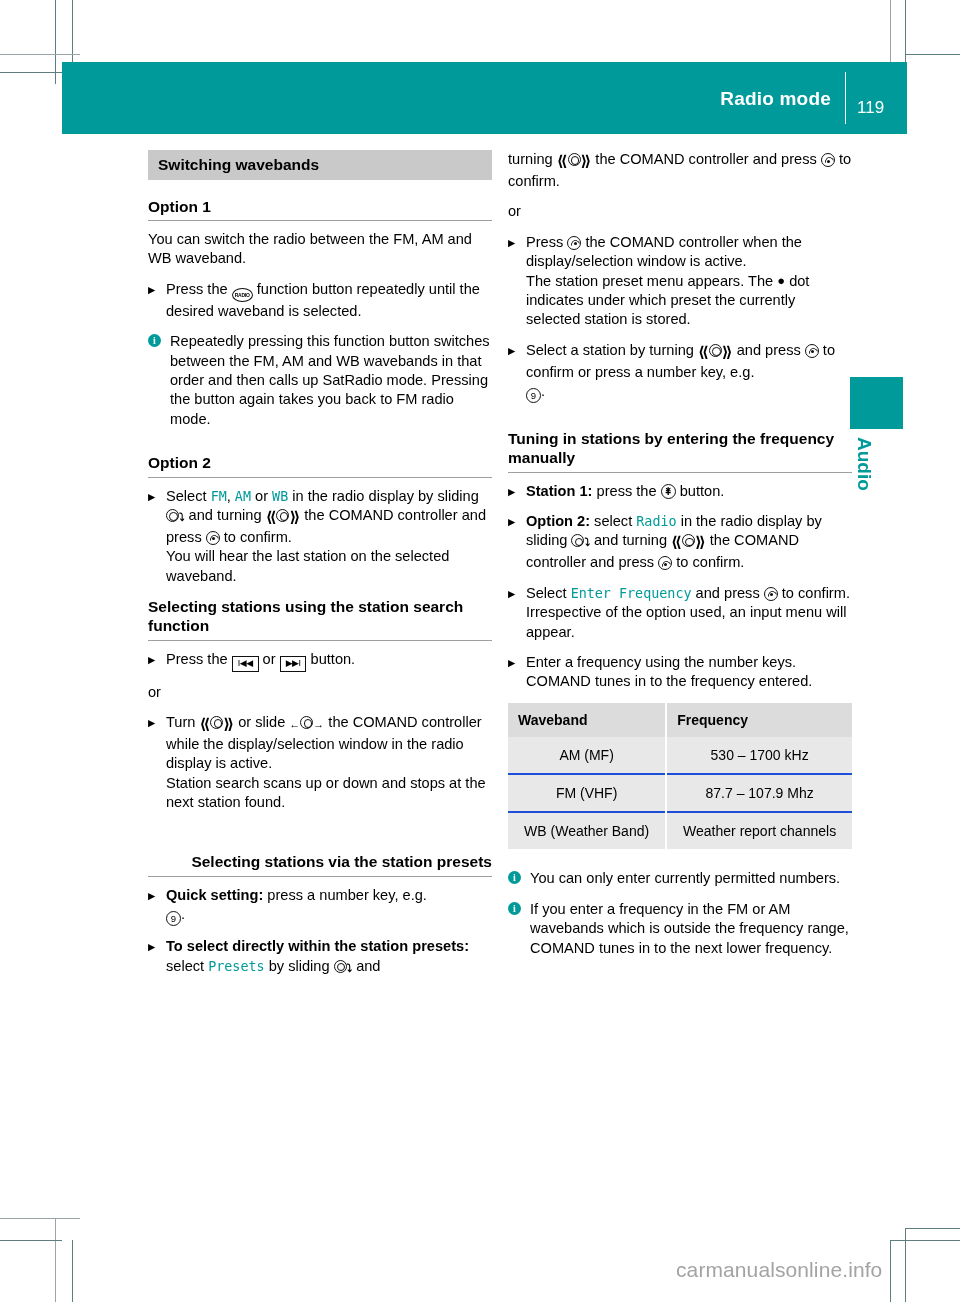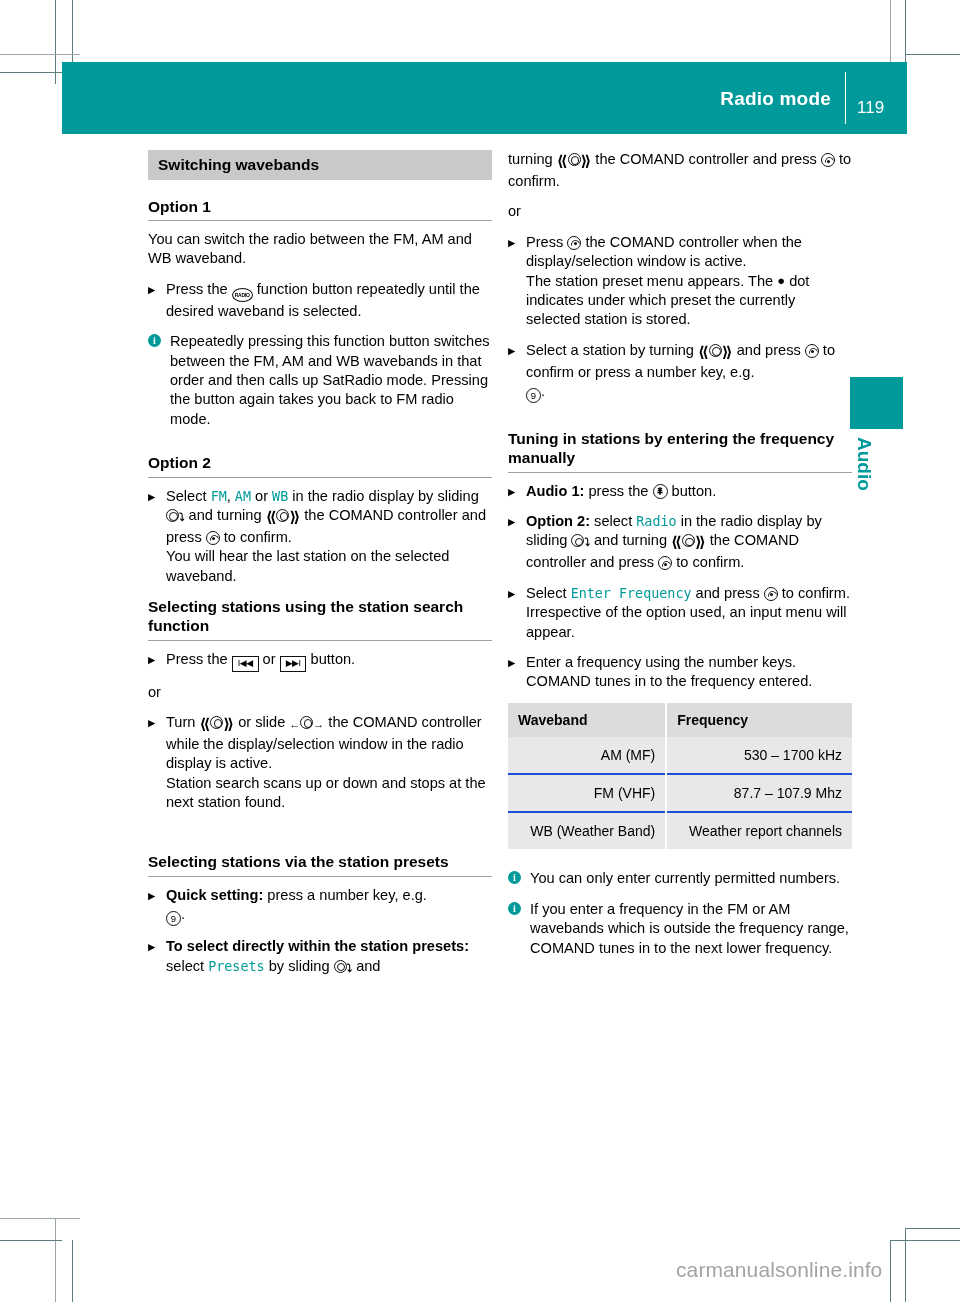--- a/index.html
+++ b/index.html
@@ -194,21 +194,21 @@
   
   table.freq {
     width:100%; border-collapse:collapse; margin:2px 0 20px 0;
     font-size:14px;
   }
   table.freq th {
     background:#dcdcdc; text-align:left; font-weight:bold;
     padding:9px 10px; vertical-align:top;
   }
   table.freq td {
-    background:#e8e8e8; text-align:right; padding:9px 10px;
+    background:#e8e8e8; text-align:center; padding:9px 10px;
     vertical-align:top; line-height:1.3;
   }
   table.freq .c1 { width:46%; }
   table.freq tr > *:first-child { border-right:2px solid #ffffff; }
   table.freq tr + tr > * { border-top:2px solid #1d4ed8; }
 
   
   .watermark {
     position:absolute; left:676px; top:1258px;
     color:#a3a3a3; font-size:21px; letter-spacing:.1px;
@@ -281,21 +281,21 @@
     <span>Press the </span><span class="gl g-skip">I◀◀</span><span> or </span><span class="gl g-skip">▶▶I</span><span> button.</span>
   </div>
 
   <p class="or">or</p>
 
   <div class="bullet">
     <span>Turn </span><span class="g-turn"><span class="arm">⟪</span><span class="gl g-pad"></span><span class="arm">⟫</span></span><span> or slide </span><span class="arr">←</span><span class="gl g-pad"></span><span class="arr">→</span><span> the COMAND controller while the display/selection window in the radio display is active.</span>
     <span class="cont">Station search scans up or down and stops at the next station found.</span>
   </div>
 
-  <h3 class="sub" style="margin-top:40px;">Selecting stations via the station presets</h3>
+  <h3 class="sub" style="margin-top:40px;text-align:right;">Selecting stations via the station presets</h3>
   <div class="rule"></div>
 
   <div class="bullet">
     <b>Quick setting:</b><span> press a number key, e.g.</span>
     <span class="cont"><span class="gl g-key">9</span><span>.</span></span>
   </div>
 
   <div class="bullet">
     <b>To select directly within the station presets:</b><span> select </span><span class="disp">Presets</span><span> by sliding </span><span class="gl g-pad"></span><span class="arr">⤵</span><span> and</span>
   </div>
@@ -317,21 +317,21 @@
 
   <div class="bullet">
     <span>Select a station by turning </span><span class="g-turn"><span class="arm">⟪</span><span class="gl g-pad"></span><span class="arm">⟫</span></span><span> and press </span><span class="gl g-press"></span><span> to confirm or press a number key, e.g.</span>
     <span class="cont"><span class="gl g-key">9</span><span>.</span></span>
   </div>
 
   <h3 class="sub" style="margin-top:26px;">Tuning in stations by entering the frequency manually</h3>
   <div class="rule"></div>
 
   <div class="bullet">
-    <b>Audio 1:</b><span> press the </span><span class="gl g-star"><i class="s1">✱</i><i class="s2">✚</i></span><span> button.</span>
+    <b>Station 1:</b><span> press the </span><span class="gl g-star"><i class="s1">✱</i><i class="s2">✚</i></span><span> button.</span>
   </div>
 
   <div class="bullet">
     <b>Option 2:</b><span> select </span><span class="disp">Radio</span><span> in the radio display by sliding </span><span class="gl g-pad"></span><span class="arr">⤵</span><span> and turning </span><span class="g-turn"><span class="arm">⟪</span><span class="gl g-pad"></span><span class="arm">⟫</span></span><span> the COMAND controller and press </span><span class="gl g-press"></span><span> to confirm.</span>
   </div>
 
   <div class="bullet">
     <span>Select </span><span class="disp">Enter Frequency</span><span> and press </span><span class="gl g-press"></span><span> to confirm.</span>
     <span class="cont">Irrespective of the option used, an input menu will appear.</span>
   </div>

